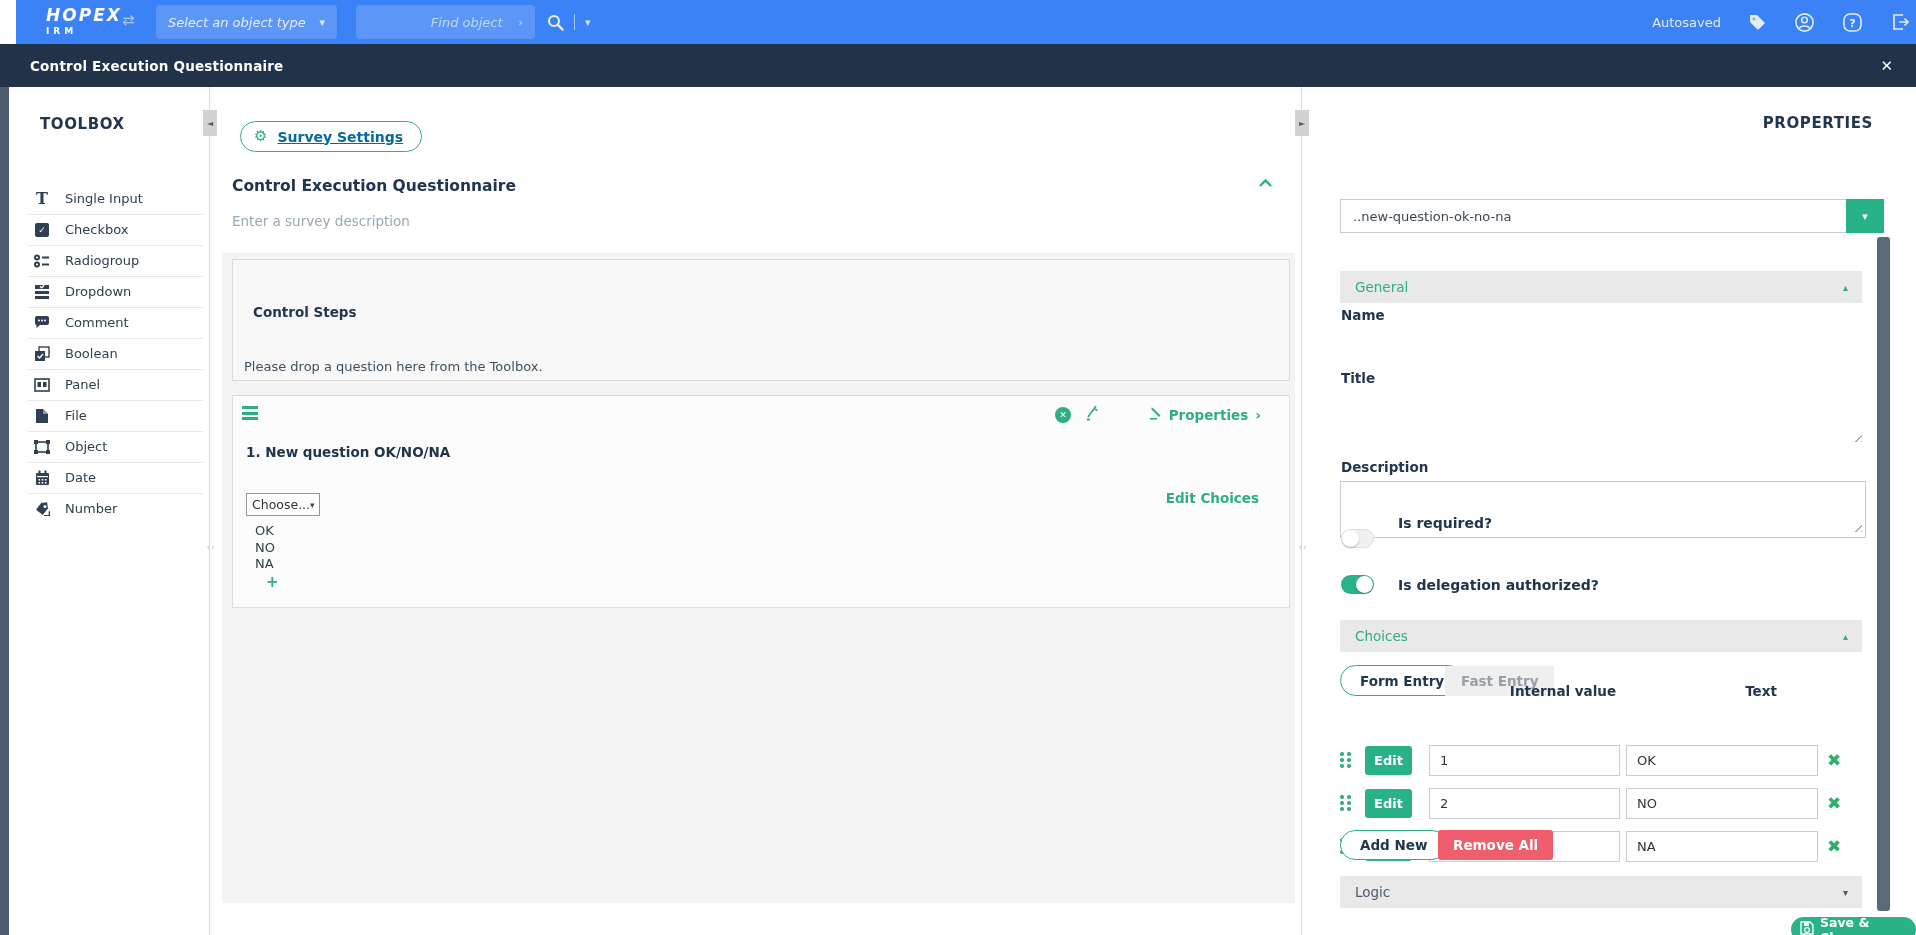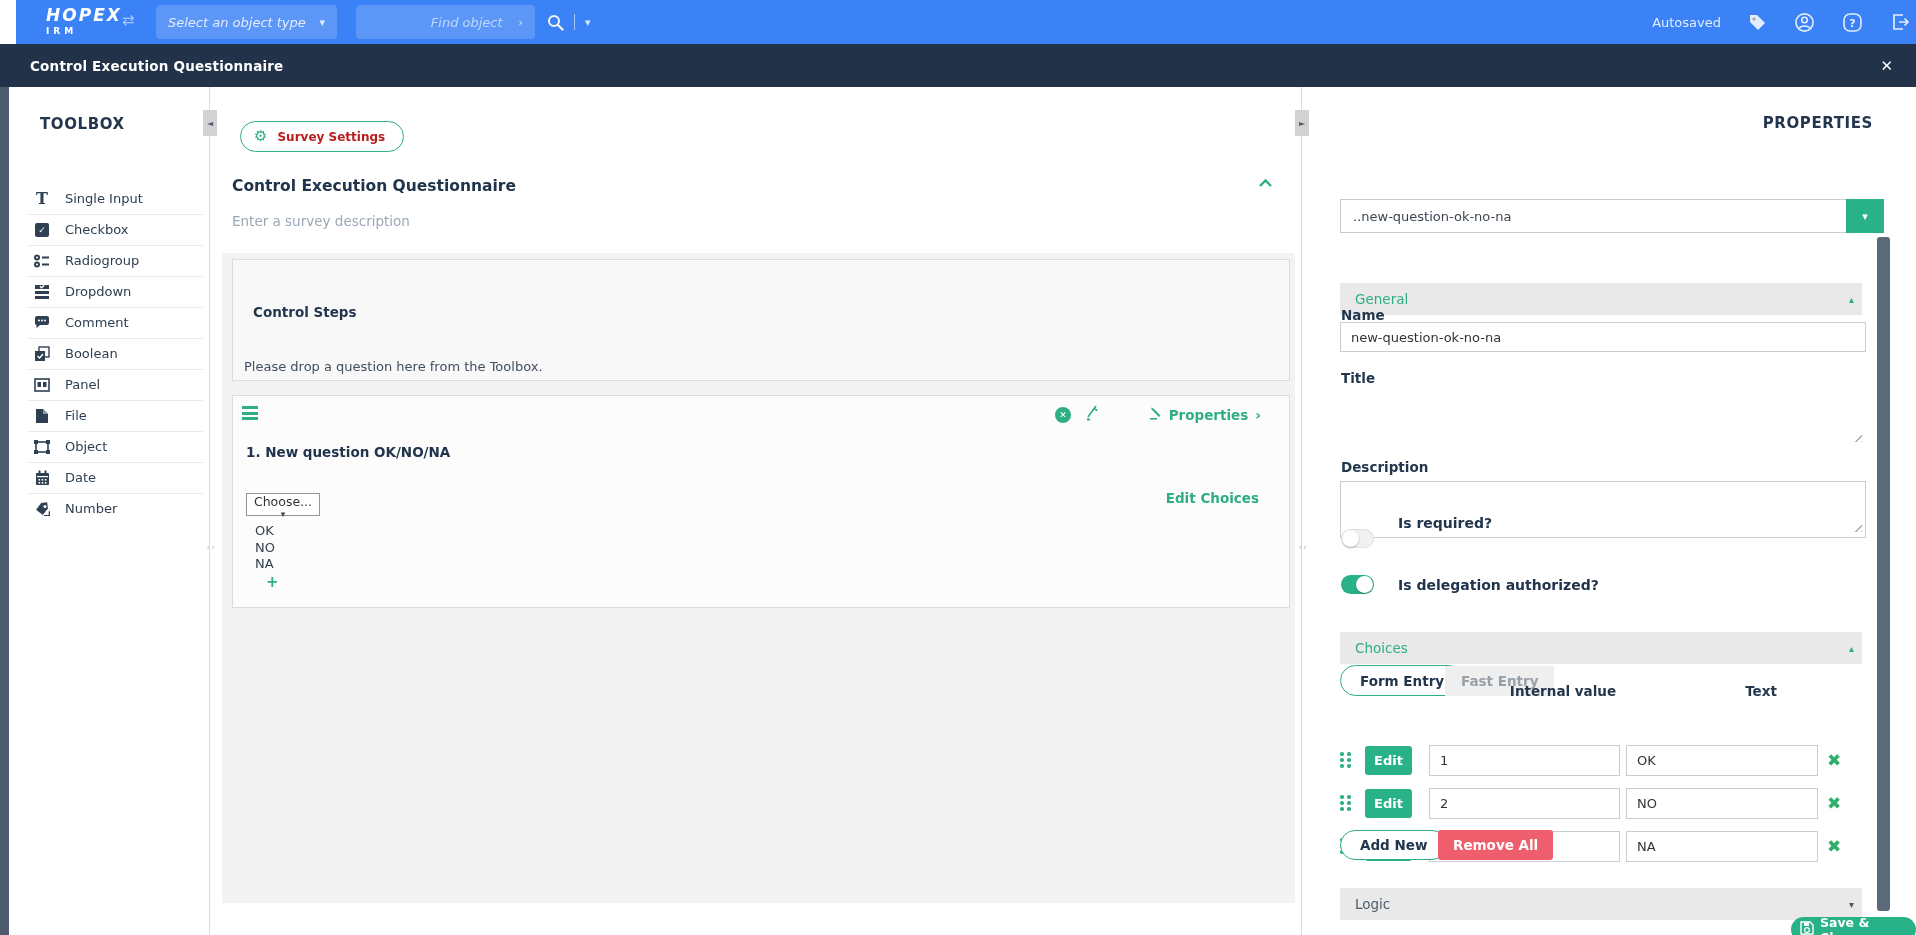--- a/index.html
+++ b/index.html
@@ -52,55 +52,55 @@
   .split-l{ left:203px; } .split-r{ left:1295px; }
   .split-handle{ position:absolute; left:0; top:23px; width:14px; height:26px; background:#d2d2d2;
                  display:flex; align-items:center; justify-content:center; font-size:8px; color:#4a5a6a; cursor:pointer; }
   .split-mid{ position:absolute; left:0; top:455px; width:14px; text-align:center; font-size:9px; color:#b6bcc2; letter-spacing:-1px; }
 
   
   .cv{ position:absolute; left:217px; top:87px; width:1078px; bottom:0; background:#fff; }
   .ss-btn{ position:absolute; left:23px; top:34px; height:31px; padding:0 18px 0 13px; border:1.5px solid #2fae85;
            border-radius:16px; background:#fff; display:flex; align-items:center; gap:10px; cursor:pointer; }
   .ss-btn .g{ color:#2fae85; font-size:15px; line-height:1; }
-  .ss-btn .t{ font-weight:bold; font-size:12px; color:#b91c1c; }
+  .ss-btn .t{ font-weight:bold; font-size:14px; color:#0369a1;text-decoration:underline; }
   .cv-collapse{ position:absolute; right:22px; top:86px; cursor:pointer; }
   .cv-title{ position:absolute; left:15px; top:90px; font-size:15.5px; font-weight:bold; color:#20344c; }
   .cv-desc{ position:absolute; left:15px; top:126px; font-size:13.5px; color:#9aa7b6; }
   .survey{ position:absolute; left:5px; right:0; top:166px; height:650px; background:#f3f3f3; }
   .page-panel{ position:absolute; left:10px; right:5px; top:6px; height:122px; background:#f8f8f8; border:1px solid #dcdcdc;padding-left:19px; }
   .pp-title{ position:absolute; left:20px; top:44px; font-weight:bold; font-size:13.5px; color:#22374f; }
   .pp-hint{ position:absolute; left:11px; top:99px; font-size:13px; color:#404f5e; }
   .q-panel{ position:absolute; left:10px; right:5px; top:142px; height:213px; background:#fcfcfc; border:1px solid #dcdcdc; }
   .q-drag{ position:absolute; left:9px; top:10px; cursor:grab; }
   .q-drag i{ display:block; width:16px; height:3px; background:#2fae85; margin-bottom:2.5px; }
   .q-ic-group{ position:absolute; left:822px; top:9px; display:flex; align-items:center; gap:13px; }
   .circ-x{ width:16px; height:16px; border-radius:50%; background:#2fae85; color:#fff; font-size:9px; font-weight:bold;
            display:flex; align-items:center; justify-content:center; cursor:pointer; }
   .q-props{ position:absolute; right:28px; top:9px; display:flex; align-items:center; gap:7px; cursor:pointer; }
   .q-props .pt{ font-weight:bold; font-size:13.5px; color:#2fae85; }
   .q-props .pc{ font-weight:bold; font-size:14px; color:#2fae85; }
   .q-title{ position:absolute; left:13px; top:48px; font-weight:bold; font-size:13.5px; color:#20344c; }
   .q-select{ position:absolute; left:13px; top:97px; width:74px; height:23px; border:1px solid #8f969d; background:#fff;
-             font-size:12.5px; color:#333; display:flex; align-items:center; justify-content:space-between; padding:0 5px; cursor:pointer;flex-direction:column; }
+             font-size:12.5px; color:#333; display:flex; align-items:center; justify-content:space-between; padding:0 5px; cursor:pointer; }
   .q-select .qc{ font-size:9px; color:#444; }
   .q-editch{ position:absolute; right:30px; top:94px; font-weight:bold; font-size:13.5px; color:#2fae85; cursor:pointer;margin-left:40px; }
   .q-choices{ position:absolute; left:22px; top:127px; font-size:13px; color:#333f4d; line-height:16.5px; }
   .q-plus{ position:absolute; left:33px; top:177px; color:#2fae85; font-weight:bold; font-size:15px; cursor:pointer; }
 
   
   .pr{ position:absolute; left:1310px; top:87px; width:606px; bottom:0; background:#fff; }
   .pr-head{ position:absolute; top:27px; right:43px; font-size:15px; font-weight:bold; color:#24364e; letter-spacing:.6px; }
   .pr-select{ position:absolute; left:30px; top:112px; width:544px; height:34px; border:1px solid #c9cdd1; background:#fff;
               display:flex; align-items:center; cursor:pointer; }
   .pr-select .st{ flex:1; padding-left:12px; font-size:13px; color:#3c4652; }
   .pr-select .sb{ width:38px; height:34px; margin:-1px -1px -1px 0; background:#29b287; color:#fff; font-size:11px;
                   display:flex; align-items:center; justify-content:center; }
   .bar{ position:absolute; left:30px; width:522px; height:32px; background:#e9e9e9; display:flex; align-items:center;
-        justify-content:space-between; padding:0 8px 0 15px; font-size:13.5px; cursor:pointer;margin-top:12px; }
+        justify-content:space-between; padding:0 14px 0 15px; font-size:13.5px; cursor:pointer; }
   .bar .bt{ color:#2fae85; } .bar .bc{ color:#2fae85; font-size:10px; }
   .bar-general{ top:184px; } .bar-choices{ top:533px; }
   .bar-logic{ top:789px; } .bar-logic .bt{ color:#4d5a68; } .bar-logic .bc{ color:#4d5a68; }
   .flabel{ position:absolute; left:31px; font-weight:bold; font-size:13.5px; color:#22364e; }
   .finput{ position:absolute; left:30px; width:526px; height:30px; border:1px solid #c9cdd1; background:#fff;
            font-size:13px; color:#333; padding:0 10px; font-family:"DejaVu Sans","Liberation Sans",sans-serif; }
   .ftext{ position:absolute; left:30px; width:526px; border:1px solid #c9cdd1; background:#fff; padding:8px 10px;
           font-size:12.5px; color:#2b3440; font-family:"DejaVu Sans Mono","Liberation Mono",monospace; resize:none; overflow:hidden; }
   .grip{ position:absolute; width:10px; height:10px;
          background:repeating-linear-gradient(-45deg,#ababab 0 1px,transparent 1px 4px);
@@ -401,21 +401,20 @@
       <span class="st">..new-question-ok-no-na</span>
       <span class="sb">▾</span>
     </div>
 
     <div class="bar bar-general">
       <span class="bt">General</span>
       <span class="bc">▴</span>
     </div>
 
     <div class="flabel" style="top:220px">Name</div>
-    <input class="finput" style="top: 235px;" value="new-question-ok-no-na">
 
     <div class="flabel" style="top:283px">Title</div>
     <div class="grip" style="right:54px;top:345px"></div>
 
     <div class="flabel" style="top:372px">Description</div>
     <textarea class="ftext" style="top: 394px; height: 57px;"></textarea>
     <div class="grip" style="right:54px;top:435px"></div>
 
     <div class="tgl tgl-off">
         <span class="knob"></span>

